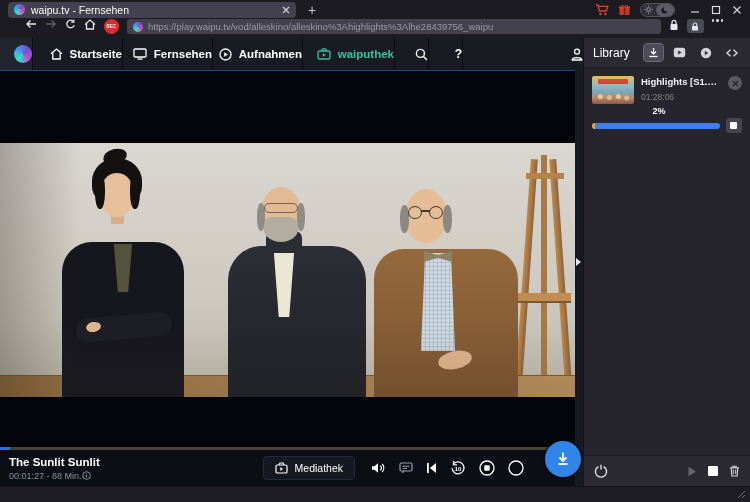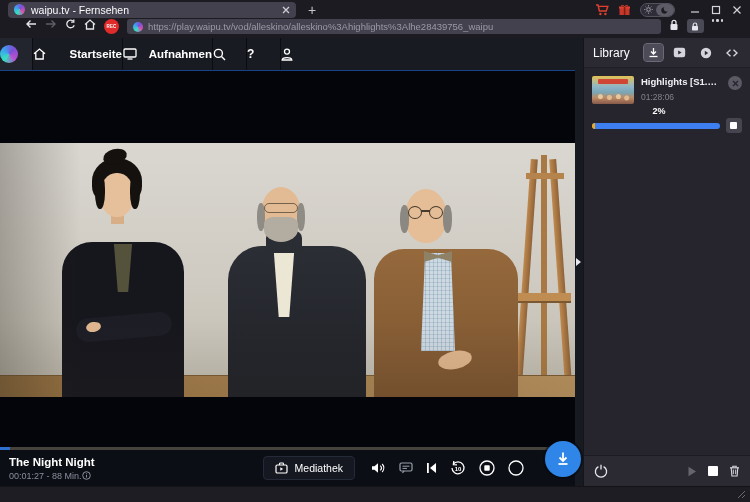--- a/index.html
+++ b/index.html
@@ -36,21 +36,21 @@
     align-items:center; justify-content:center; }
   .dots { display:flex; gap:2px; padding-right:2px; }
   .dots i { width:2.5px; height:2.5px; border-radius:50%; background:#d5d3dc; }
 
   
   .content { display:flex; height:448px; flex:none; }
   .page { width:583px; display:flex; flex-direction:column; background:#04050a; flex:none; }
 
   
   .wnav { height:32px; background:#0b0c10; display:flex; gap:1px; flex:none; }
-  .wnav .tile { background:#181b22; display:flex; align-items:center; justify-content:space-between; gap:7px;
+  .wnav .tile { background:#181b22; display:flex; align-items:center; justify-content:flex-end; gap:7px;
     color:#fff; font-size:11.5px; font-weight:700; }
   .tile-logo { width:32px; background:#23252e !important; }
   .logo-orb { width:18px; height:18px; border-radius:50%;
     background:conic-gradient(from 220deg,#35e0c0,#3f9ff0,#7a4fd6,#b84fd0,#35e0c0); }
   .ni-1,.ni-2,.ni-3,.ni-4 { width:89px; }
   .ni-5 { width:91px; color:#2ec5a2 !important; }
   .ni-sq { width:33px; }
   .ni-last { flex:1; }
   .help-glyph { font-size:12px; font-weight:700; color:#fff; }
 
@@ -300,21 +300,36 @@
           <svg width="13" height="12" viewBox="0 0 13 12">
               <path d="M1 5.8 L6.5 1 L12 5.8 M2.8 4.7 V11 H10.2 V4.7" fill="none" stroke="#fff" stroke-width="1.3"></path>
             </svg>
           <span>Startseite</span>
         </div>
         <div class="tile ni-2">
           <svg width="14" height="12" viewBox="0 0 14 12">
               <rect x="1" y="1" width="12" height="8" rx="1" fill="none" stroke="#fff" stroke-width="1.3"></rect>
               <path d="M4.5 11 H9.5" stroke="#fff" stroke-width="1.3"></path>
             </svg>
+          <span>Fernsehen</span>
+        </div>
+        <div class="tile ni-4">
+          <svg width="13" height="13" viewBox="0 0 13 13">
+              <circle cx="6.5" cy="6.5" r="5.5" fill="none" stroke="#fff" stroke-width="1.3"></circle>
+              <path d="M5.2 4.2 L9 6.5 L5.2 8.8 Z" fill="#fff"></path>
+            </svg>
           <span>Aufnahmen</span>
+        </div>
+        <div class="tile ni-5">
+          <svg width="14" height="12" viewBox="0 0 14 12">
+              <rect x="1" y="3" width="12" height="8" rx="1.5" fill="none" stroke="#2ec5a2" stroke-width="1.3"></rect>
+              <path d="M5 3 V1.8 A1 1 0 0 1 6 0.8 H8 A1 1 0 0 1 9 1.8 V3" fill="none" stroke="#2ec5a2" stroke-width="1.2"></path>
+              <path d="M5.8 5.2 L8.8 7 L5.8 8.8 Z" fill="#2ec5a2"></path>
+            </svg>
+          <span>waiputhek</span>
         </div>
         <div class="tile ni-sq">
           <svg width="13" height="13" viewBox="0 0 13 13">
               <circle cx="5.4" cy="5.4" r="4" fill="none" stroke="#fff" stroke-width="1.4"></circle>
               <path d="M8.5 8.5 L12 12" stroke="#fff" stroke-width="1.4"></path>
             </svg>
         </div>
         <div class="tile ni-sq">
           <span class="help-glyph">?</span>
         </div>
@@ -374,21 +389,21 @@
         <div class="strip">
             <span class="tri"></span>
           </div>
 
         <div class="seekbar">
           <div class="seek-progress" style="width: 1.8%;"></div>
         </div>
 
         <div class="controls">
           <div class="np">
-            <div class="np-title">The Night Night</div>
+            <div class="np-title">The Sunlit Sunlit</div>
             <div class="np-sub">
               <span>00:01:27 - 88 Min.</span>
               <svg width="9" height="9" viewBox="0 0 9 9">
                   <circle cx="4.5" cy="4.5" r="3.8" fill="none" stroke="#8a8f9c" stroke-width="1"></circle>
                   <path d="M4.5 3.8 V6.5 M4.5 2.3 V3" stroke="#8a8f9c" stroke-width="1"></path>
                 </svg>
             </div>
           </div>
 
           <div class="mediathek-btn">

